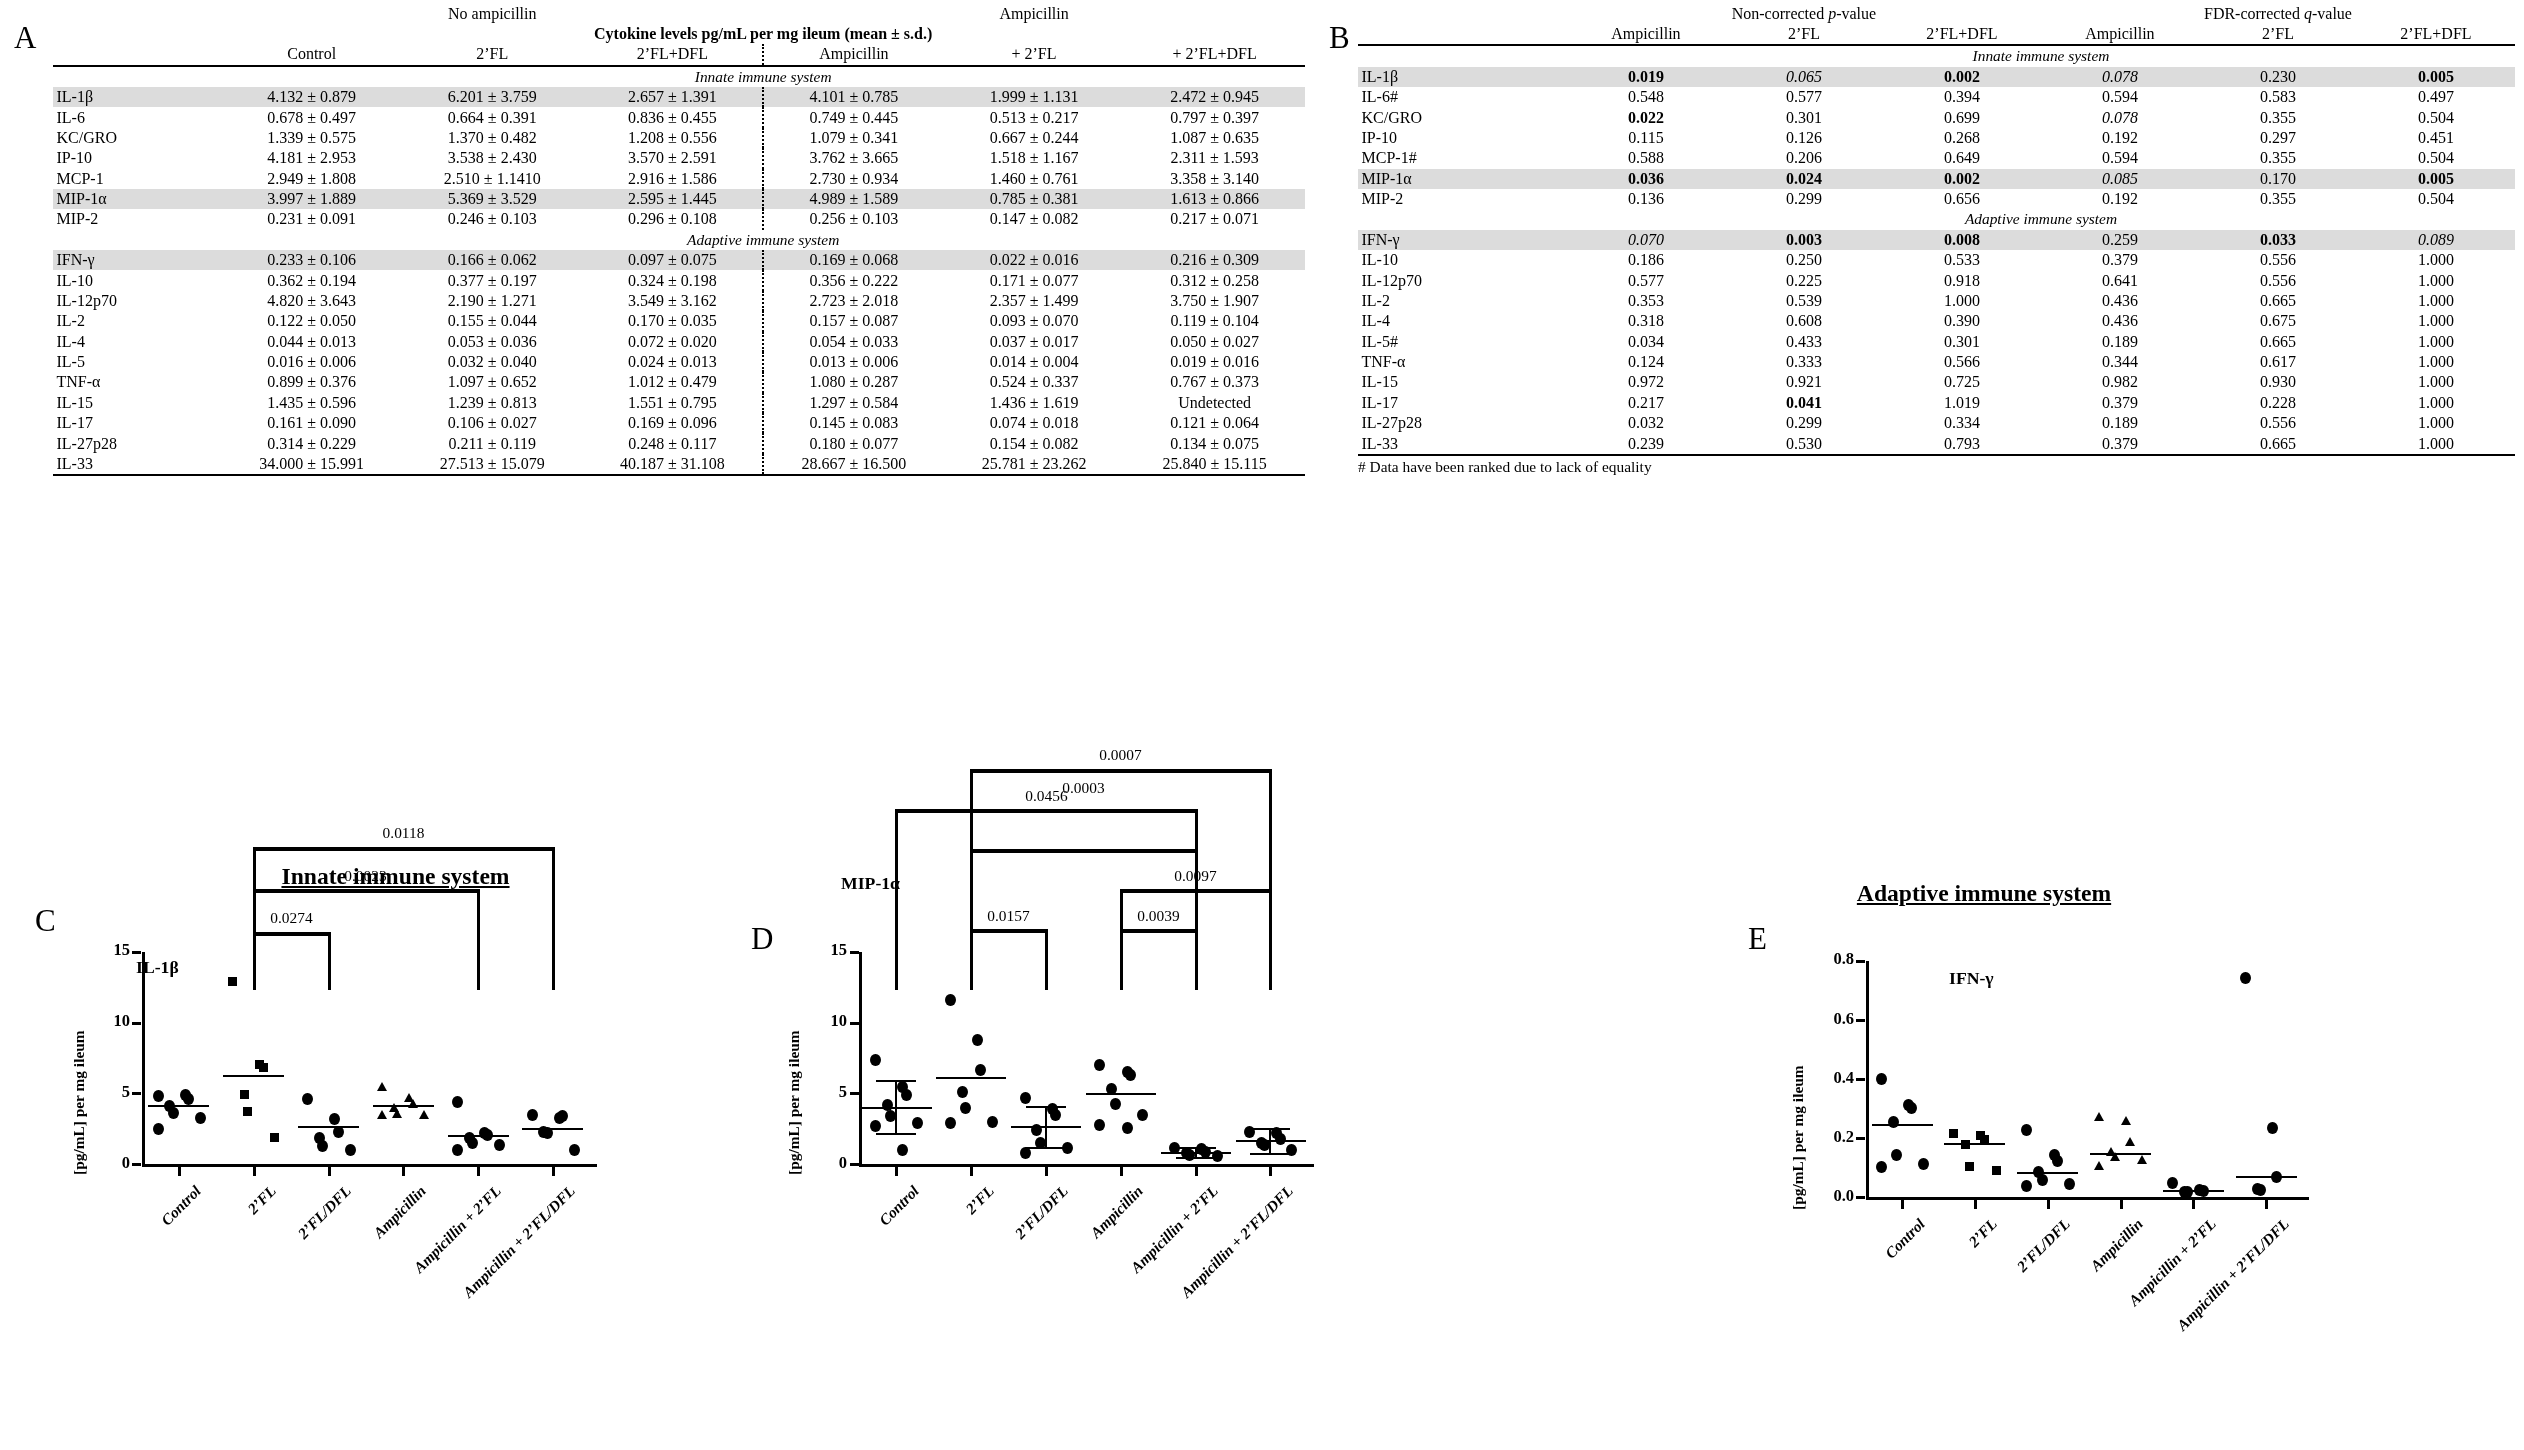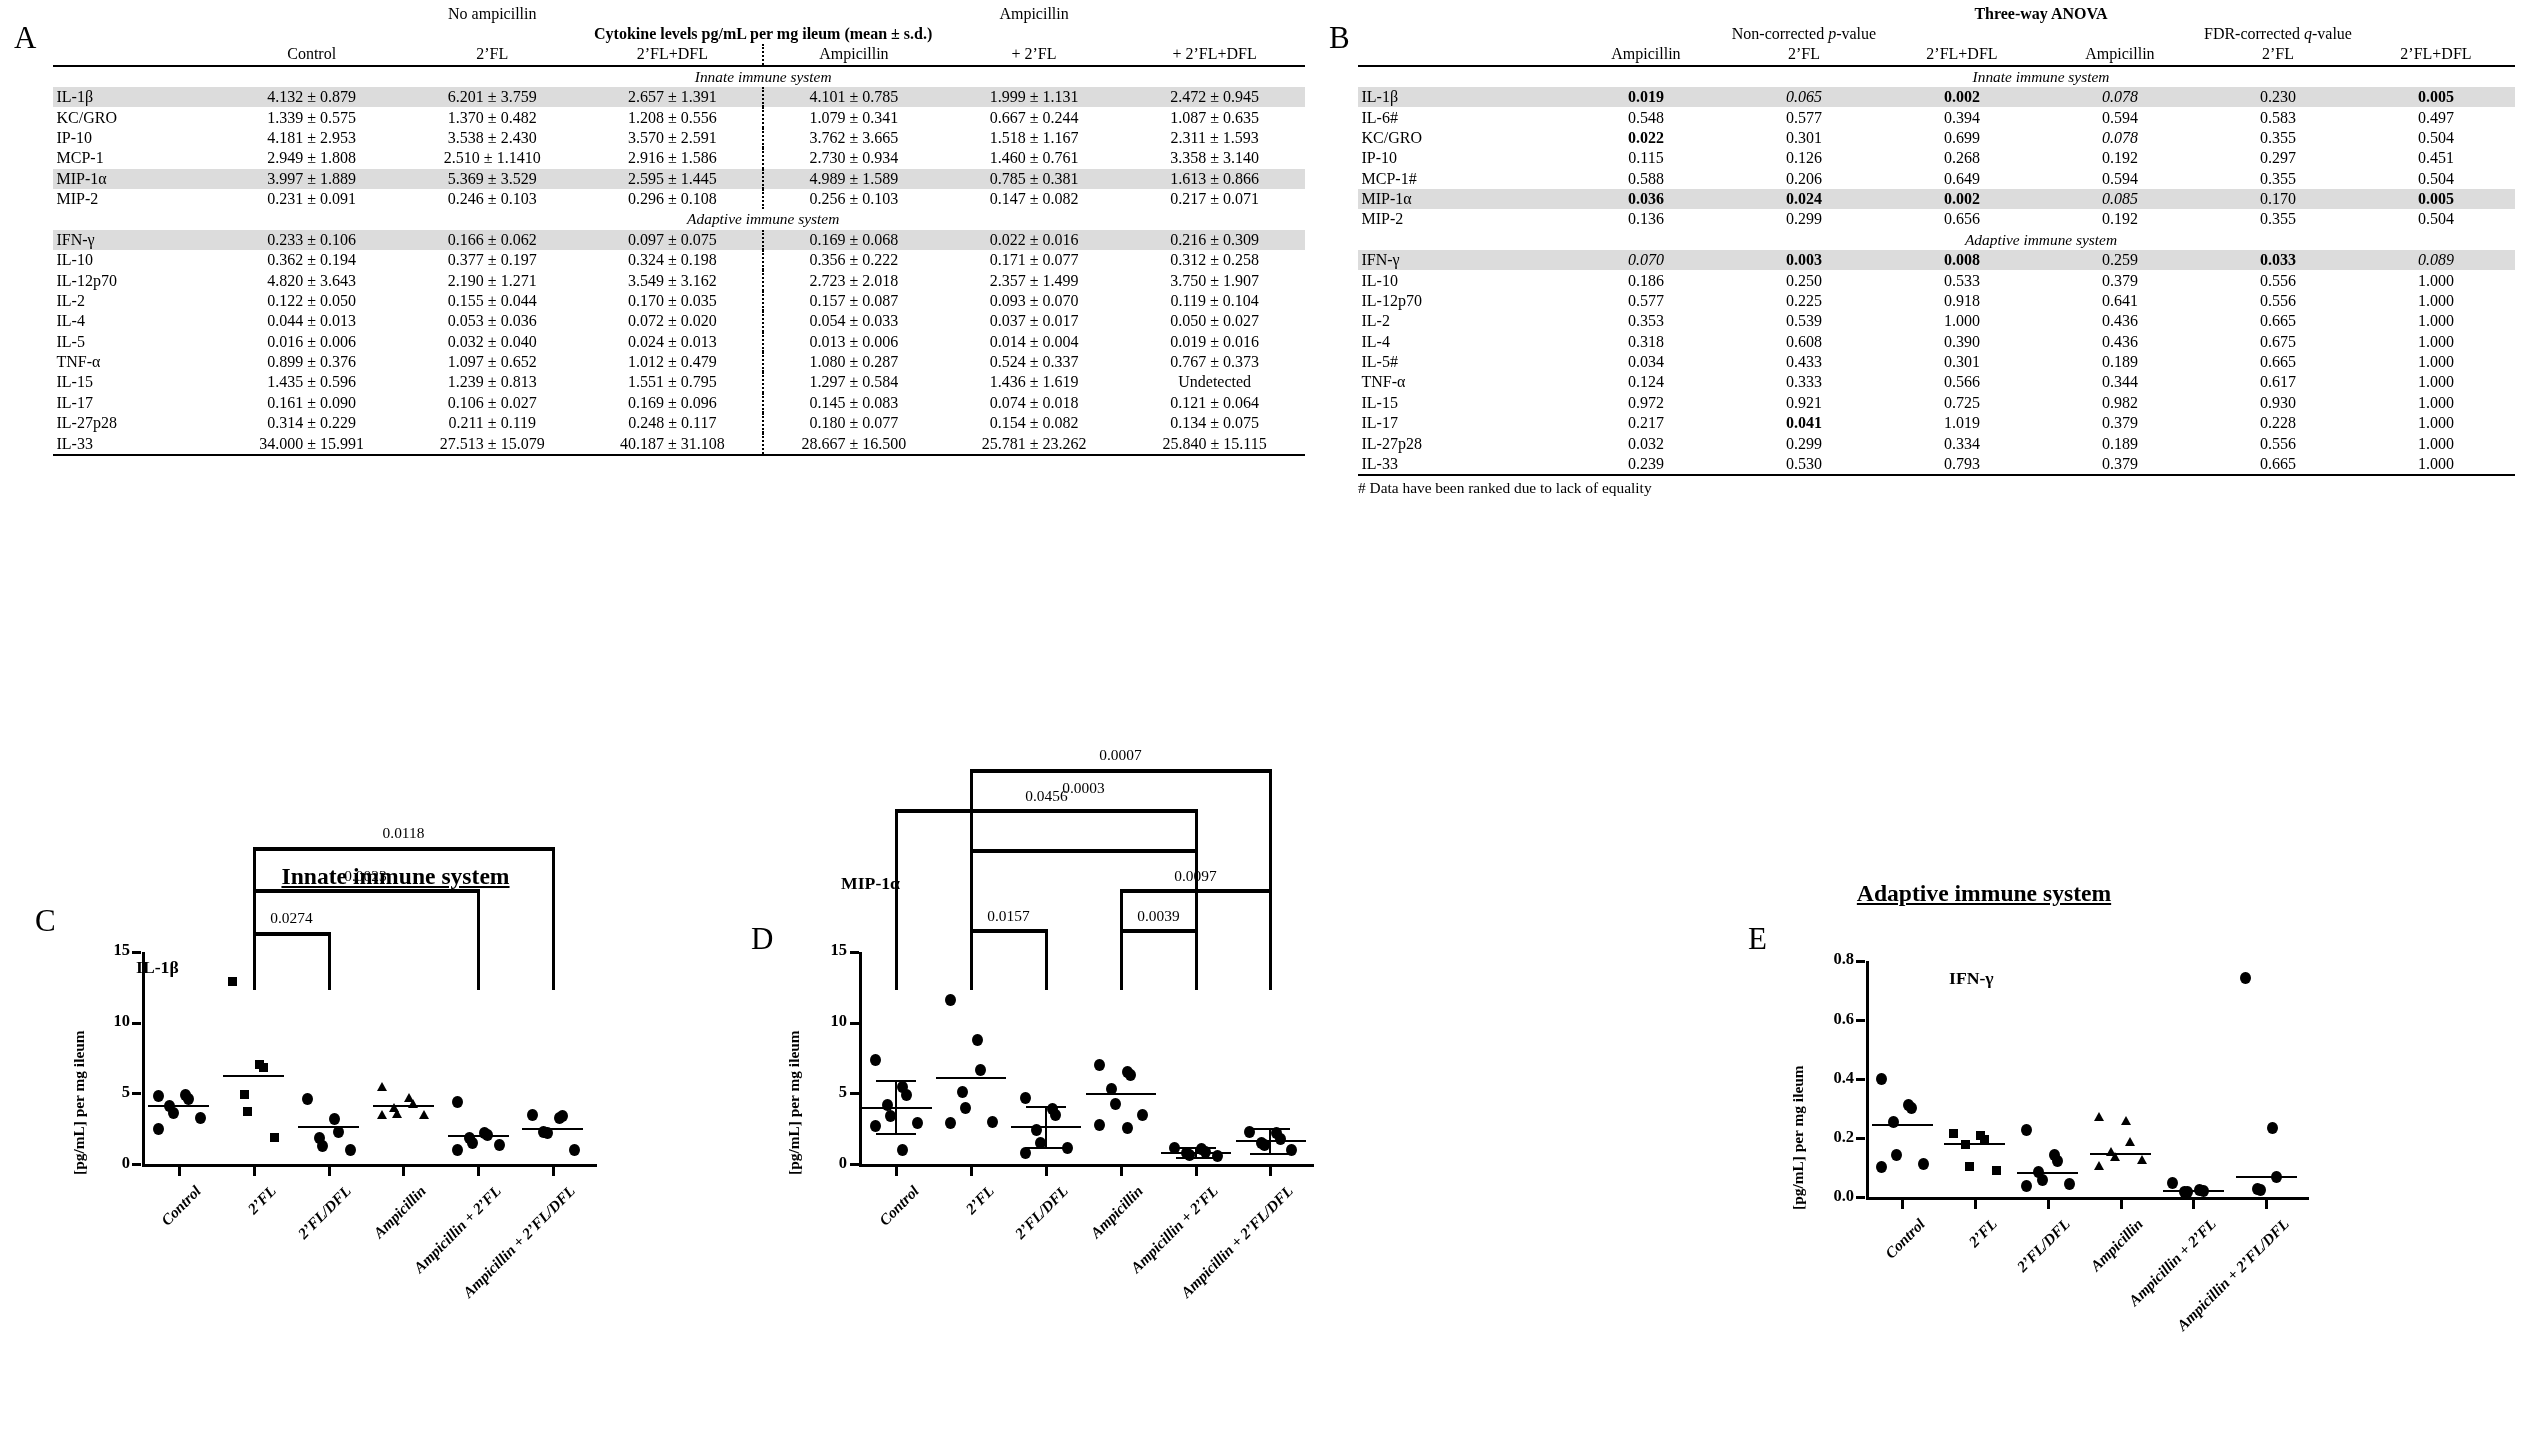--- a/index.html
+++ b/index.html
@@ -80,20 +80,29 @@
         <tr>
           <td class="rowname shaded">IL-1β</td>
           <td class="val shaded">4.132 ± 0.879</td>
           <td class="val shaded">6.201 ± 3.759</td>
           <td class="val shaded">2.657 ± 1.391</td>
           <td class="val shaded dashcol">4.101 ± 0.785</td>
           <td class="val shaded">1.999 ± 1.131</td>
           <td class="val shaded">2.472 ± 0.945</td>
         </tr>
         <tr>
+          <td class="rowname">IL-6</td>
+          <td class="val">0.678 ± 0.497</td>
+          <td class="val">0.664 ± 0.391</td>
+          <td class="val">0.836 ± 0.455</td>
+          <td class="val dashcol">0.749 ± 0.445</td>
+          <td class="val">0.513 ± 0.217</td>
+          <td class="val">0.797 ± 0.397</td>
+        </tr>
+        <tr>
           <td class="rowname">KC/GRO</td>
           <td class="val">1.339 ± 0.575</td>
           <td class="val">1.370 ± 0.482</td>
           <td class="val">1.208 ± 0.556</td>
           <td class="val dashcol">1.079 ± 0.341</td>
           <td class="val">0.667 ± 0.244</td>
           <td class="val">1.087 ± 0.635</td>
         </tr>
         <tr>
           <td class="rowname">IP-10</td>
@@ -245,24 +254,20 @@
       <colgroup>
         <col style="width:201px">
         <col style="width:152px">
         <col style="width:152px">
         <col style="width:152px">
         <col style="width:152px">
         <col style="width:152px">
         <col style="width:152px">
       </colgroup>
       <tbody>
-        <tr>
-          <td></td>
-          <td colspan="6" class="tbl-title">Three-way ANOVA</td>
-        </tr>
         <tr>
           <td></td>
           <td colspan="3" class="grp-hdr">Non-corrected <i>p</i>-value</td>
           <td colspan="3" class="grp-hdr">FDR-corrected <i>q</i>-value</td>
         </tr>
         <tr>
           <td class="rule-top"></td>
           <td class="col-hdr rule-top">Ampicillin</td>
           <td class="col-hdr rule-top">2’FL</td>
           <td class="col-hdr rule-top">2’FL+DFL</td>

